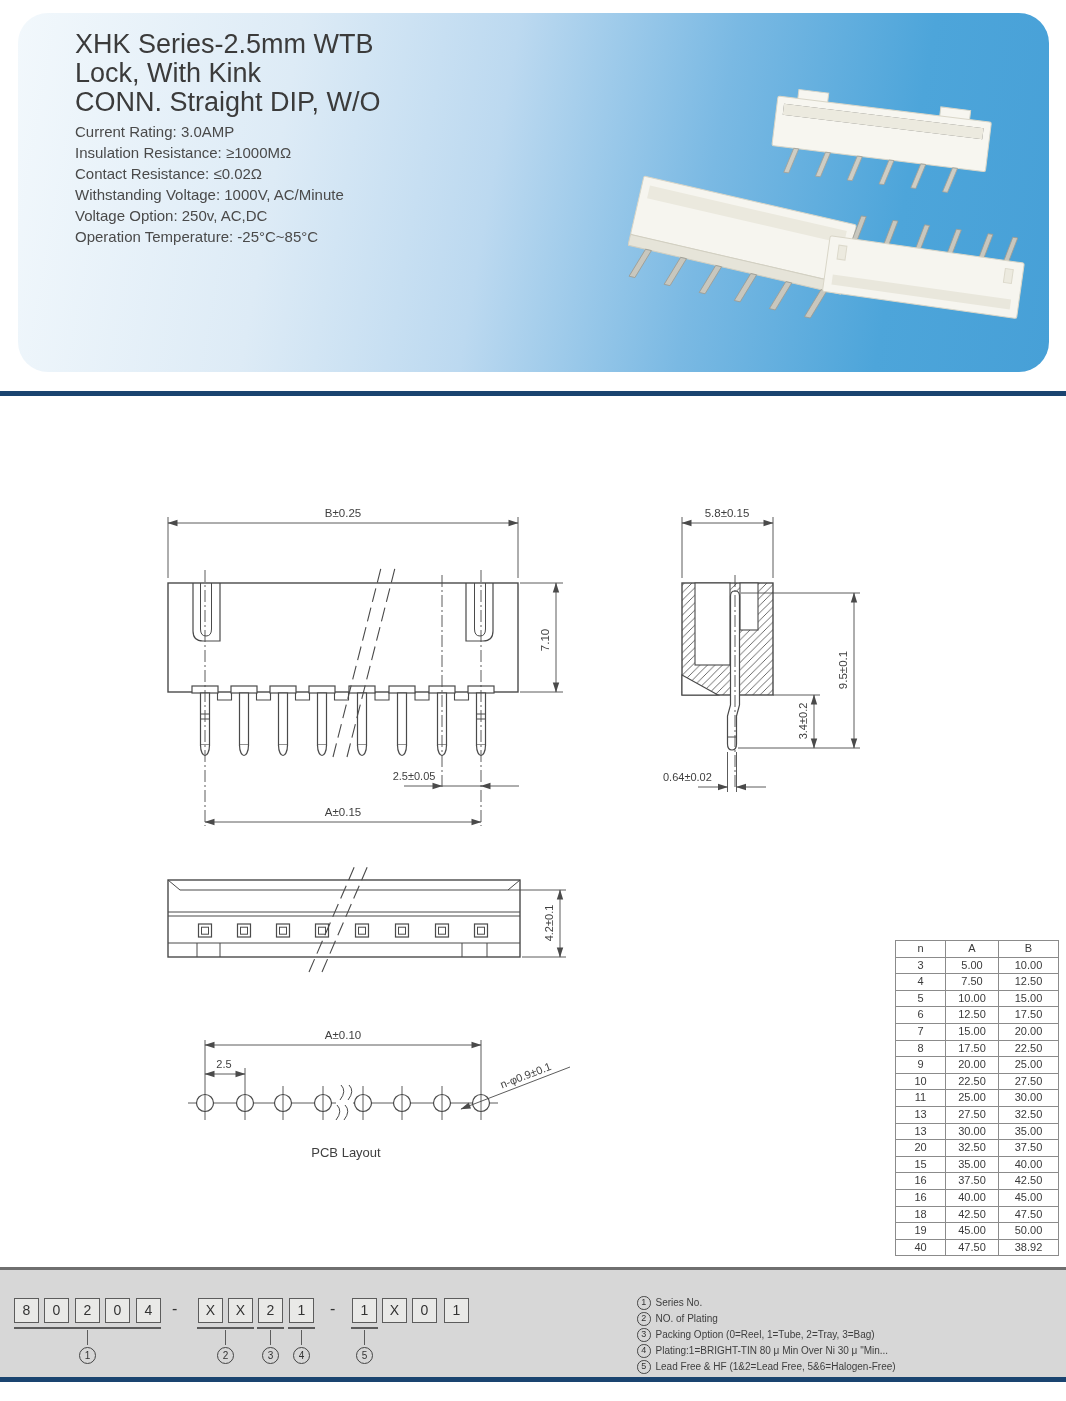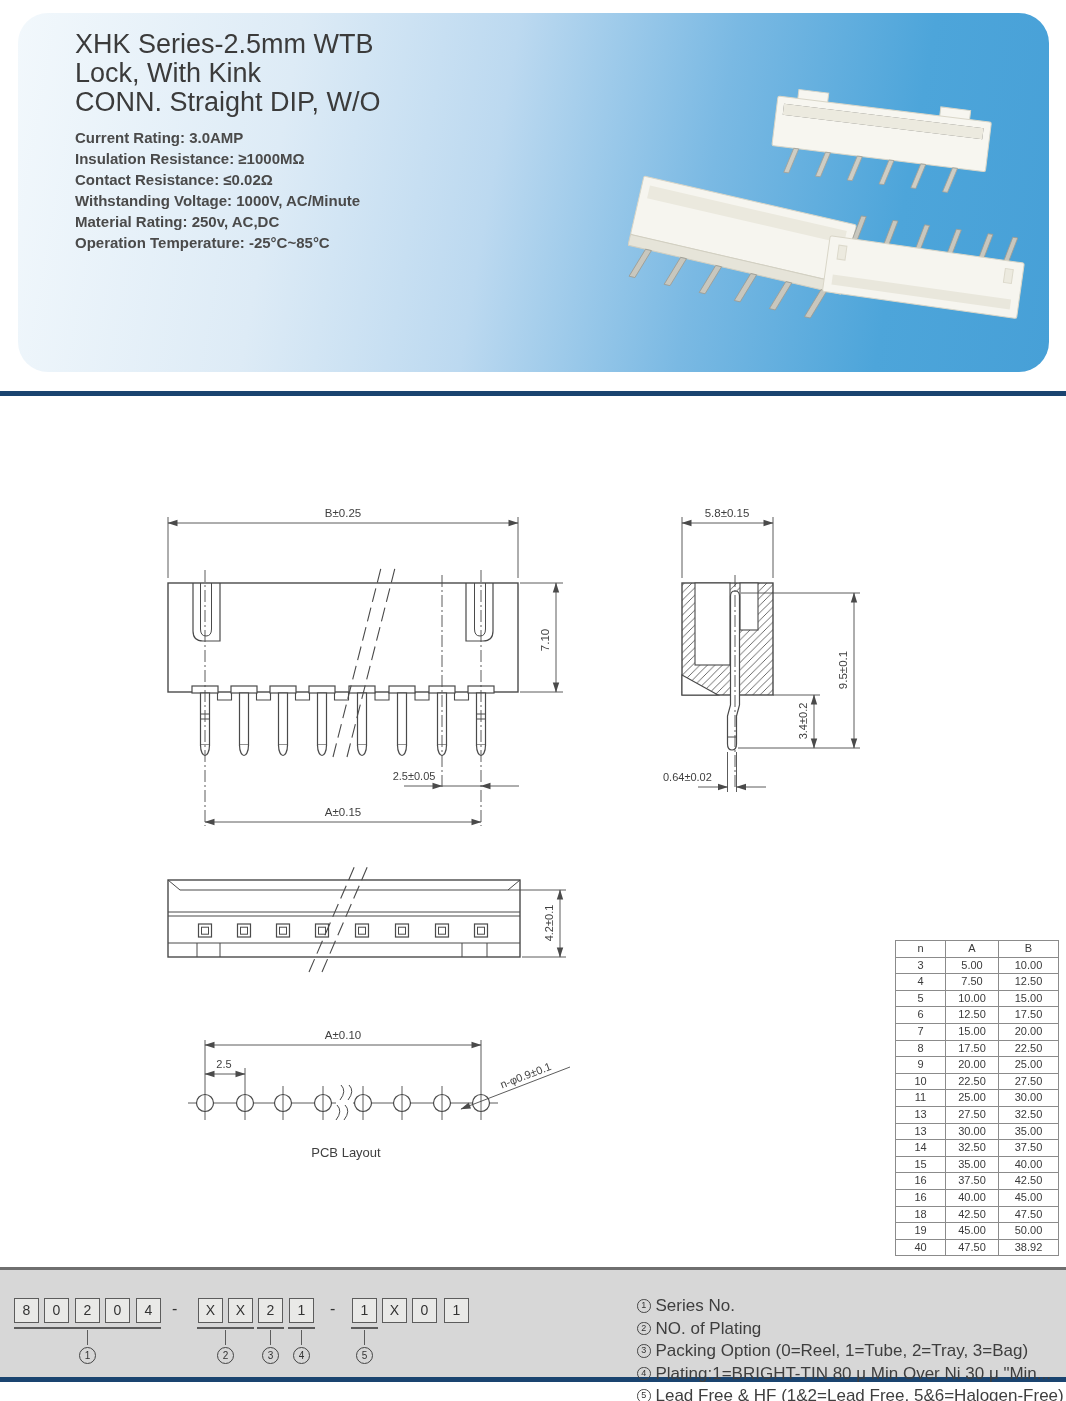--- a/index.html
+++ b/index.html
@@ -3,21 +3,21 @@
 <meta charset="utf-8">
 <style>
   html,body{margin:0;padding:0;background:#ffffff;}
   body{width:1066px;height:1401px;font-family:"Liberation Sans","DejaVu Sans",sans-serif;}
   #page{position:relative;width:1066px;height:1401px;background:#fff;overflow:hidden;}
 
   
   .hero{position:absolute;left:18px;top:13px;width:1031px;height:359px;border-radius:30px;
         background:linear-gradient(100deg,#f2f8fc 0%,#ddebf6 26%,#bcd9f0 46%,#7ab9e3 66%,#4da5da 84%,#47a0d7 100%);}
   .title{position:absolute;left:57px;top:17px;font-size:27px;line-height:29px;color:#3b3b3b;}
-  .specs{position:absolute;left:57px;top:114px;font-size:15px;line-height:21px;color:#4a4a4a;font-weight:bold;}
+  .specs{position:absolute;left:57px;top:108px;font-size:15px;line-height:21px;color:#4a4a4a;}
   .mats{position:absolute;left:57px;top:275px;font-size:15px;line-height:21px;color:#4a4a4a;}
 
   .rule{position:absolute;left:0;top:391px;width:1066px;height:5px;background:#1a4470;}
 
   
   table.dims{position:absolute;left:895px;top:940px;width:163px;border-collapse:collapse;
              font-size:11px;color:#3a3a3a;background:#fff;table-layout:fixed;}
   table.dims th,table.dims td{border:1px solid #8b8b8b;text-align:center;font-weight:normal;
              height:15.6px;padding:0;line-height:15.6px;}
   table.dims col.c1{width:50px}table.dims col.c2{width:53px}table.dims col.c3{width:60px}
@@ -29,39 +29,39 @@
          box-sizing:border-box;font-size:14px;color:#333;text-align:center;line-height:22px;}
   .pndash{position:absolute;top:1300px;font-size:16px;color:#333;}
   .pnline{position:absolute;top:1327px;height:2px;background:#5c5c5c;}
   .pnv{position:absolute;top:1330px;width:1px;height:15px;background:#5c5c5c;}
   .pncirc{position:absolute;top:1347px;width:17px;height:17px;border:1px solid #444;border-radius:50%;
           box-sizing:border-box;font-size:10px;color:#333;text-align:center;line-height:15px;background:transparent;}
   .legend{position:absolute;left:637px;top:1296px;display:flex;flex-direction:column;gap:2.5px;}
   .legrow{display:flex;align-items:center;gap:5px;}
   .legcirc{width:13.5px;height:13.5px;border:1px solid #444;border-radius:50%;box-sizing:border-box;
            font-size:9px;color:#333;text-align:center;line-height:11.5px;flex:0 0 auto;}
-  .legtext{font-size:17px;color:#3e3e3e;white-space:nowrap;}
+  .legtext{font-size:10px;color:#3e3e3e;white-space:nowrap;}
 </style>
 </head>
 <body>
 
 <div id="page">
 
   <div class="hero">
     <div class="title">
       <div>XHK Series-2.5mm WTB</div>
       <div>Lock, With Kink</div>
       <div>CONN. Straight DIP, W/O</div>
     </div>
     <div class="specs">
       <div>Current Rating: 3.0AMP</div>
       <div>Insulation Resistance: ≥1000MΩ</div>
       <div>Contact Resistance: ≤0.02Ω</div>
       <div>Withstanding Voltage: 1000V, AC/Minute</div>
-      <div>Material Rating: 250v, AC,DC</div>
+      <div>Voltage Option: 250v, AC,DC</div>
       <div>Operation Temperature: -25°C~85°C</div>
     </div>
 
     <svg style="position:absolute;left:610px;top:35px;width:412px;height:300px" viewBox="0 0 412 300">
       <g transform="translate(150,48) rotate(7)">
         <rect x="20" y="-9" width="30" height="11" fill="#f7f6f0" stroke="#d9d6c8"></rect>
         <rect x="163" y="-9" width="30" height="11" fill="#f7f6f0" stroke="#d9d6c8"></rect>
         <rect x="0" y="0" width="215" height="50" rx="2" fill="#f7f6f0" stroke="#d9d6c8"></rect>
         <rect x="7" y="7" width="201" height="11" fill="#ecead f" opacity="0.6"></rect>
         <rect x="7" y="7" width="201" height="11" fill="#eceadf"></rect>
@@ -334,21 +334,21 @@
           <td>13</td>
           <td>27.50</td>
           <td>32.50</td>
         </tr>
         <tr>
           <td>13</td>
           <td>30.00</td>
           <td>35.00</td>
         </tr>
         <tr>
-          <td>14</td>
+          <td>20</td>
           <td>32.50</td>
           <td>37.50</td>
         </tr>
         <tr>
           <td>15</td>
           <td>35.00</td>
           <td>40.00</td>
         </tr>
         <tr>
           <td>16</td>

